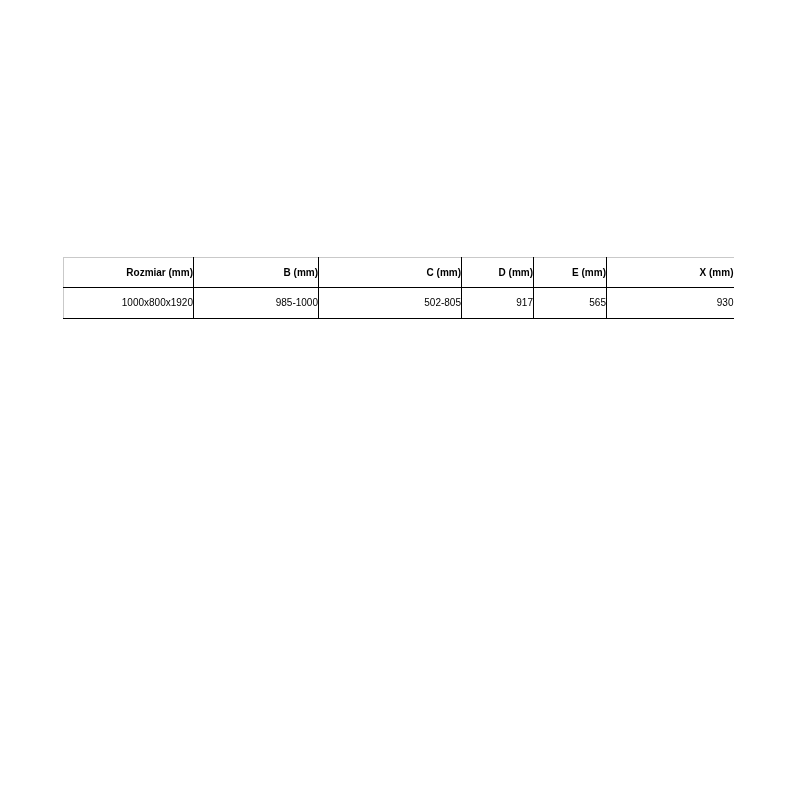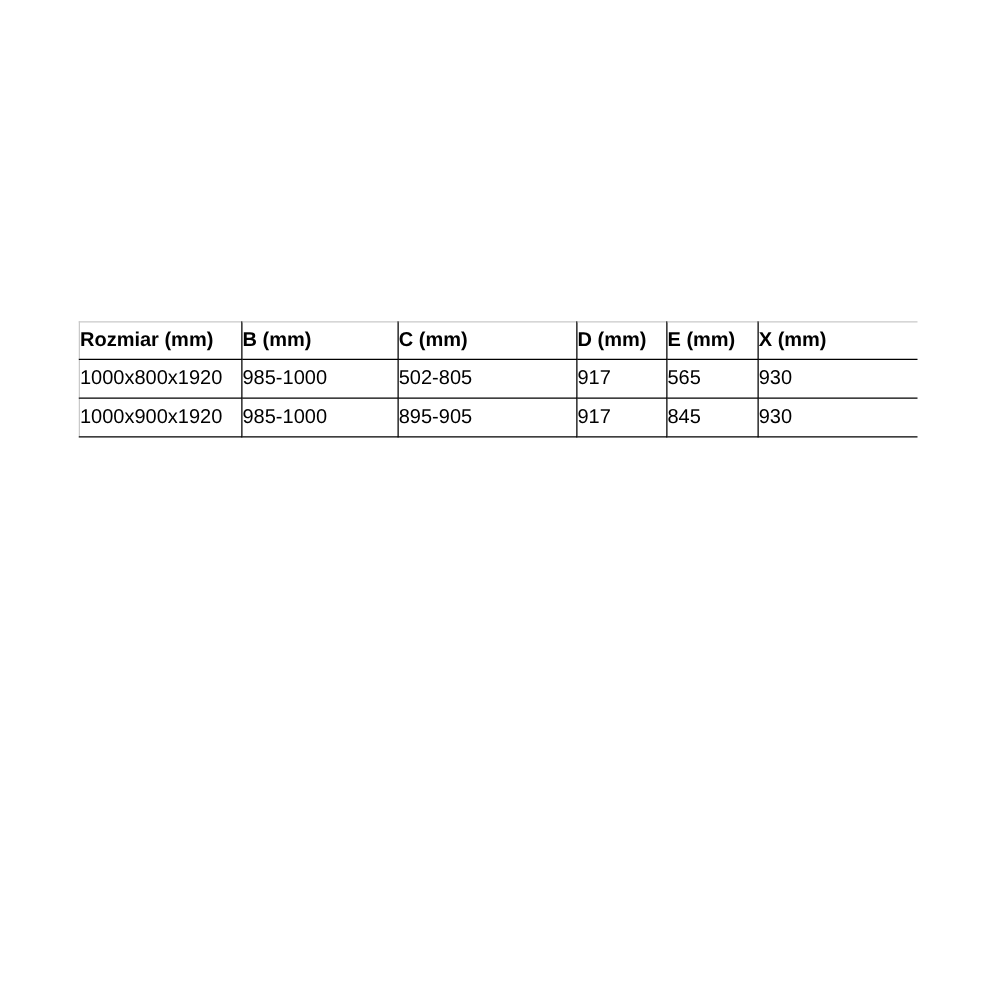--- a/index.html
+++ b/index.html
@@ -24,23 +24,23 @@
     border-collapse: collapse;
     table-layout: fixed;
     
     border-top: 1px solid #c9c9c9;
     border-left: 1px solid #c9c9c9;
   }
   table.size-table th,
   table.size-table td {
     border-right: 1.5px solid #000000;
     border-bottom: 1.5px solid #000000;
-    text-align: left;
+    text-align: right;
     vertical-align: middle;
-    font-size: 16px;
+    font-size: 10px;
     line-height: 1;
     padding: 0;
     white-space: nowrap;
     overflow: hidden;
   }
   
   table.size-table th:last-child,
   table.size-table td:last-child {
     border-right: none;
   }
@@ -78,23 +78,15 @@
     </thead>
     <tbody>
       <tr>
         <td>1000x800x1920</td>
         <td>985-1000</td>
         <td>502-805</td>
         <td>917</td>
         <td>565</td>
         <td>930</td>
       </tr>
-      <tr>
-        <td>1000x900x1920</td>
-        <td>985-1000</td>
-        <td>895-905</td>
-        <td>917</td>
-        <td>845</td>
-        <td>930</td>
-      </tr>
     </tbody>
   </table>
 </div>
 
 </body></html>

